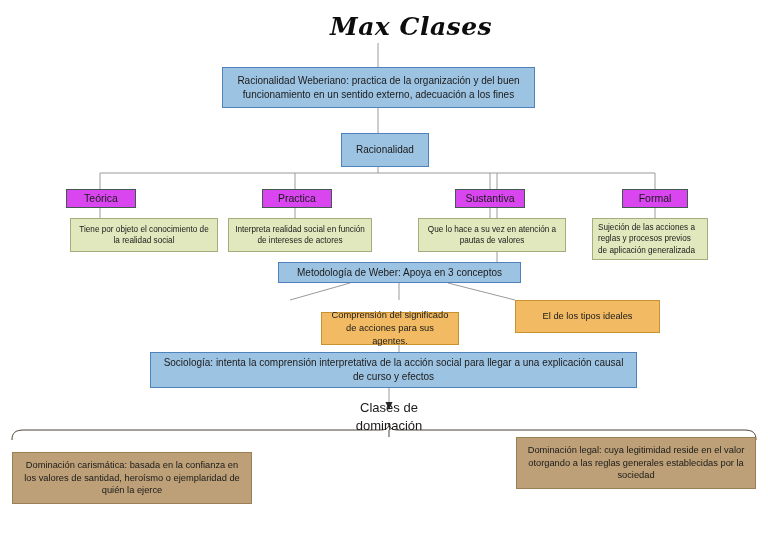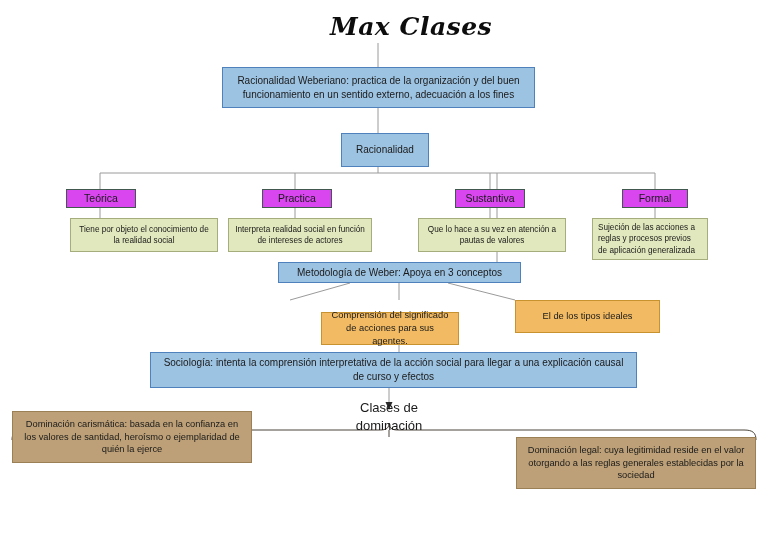--- a/index.html
+++ b/index.html
@@ -165,16 +165,16 @@
 
   <div class="node blue" style="left:278px; top:262px; width:243px; height:21px;">Metodología de Weber: Apoya en 3 conceptos</div>
 
   <div class="node orange" style="left:321px; top:300px; width:138px; height:33px;margin-top:12px;">Comprensión del significado de acciones para sus agentes.</div>
   <div class="node blue" style="left:150px; top:352px; width:487px; height:36px;">Sociología: intenta la comprensión interpretativa de la acción social para llegar a una explicación causal de curso y efectos</div>
 
   <div class="node orange" style="left:515px; top:300px; width:145px; height:33px;">El de los tipos ideales</div>
 
   <div class="node plain" style="left:329px; top:410px; width:120px; height:14px;">Clases de dominación</div>
 
-  <div class="node tan" style="left:12px; top:411px; width:240px; height:52px;">Dominación carismática: basada en la confianza en los valores de santidad, heroísmo o ejemplaridad de quién la ejerce</div>
+  <div class="node tan" style="left:12px; top:452px; width:240px; height:52px;">Dominación carismática: basada en la confianza en los valores de santidad, heroísmo o ejemplaridad de quién la ejerce</div>
   <div class="node tan" style="left:516px; top:437px; width:240px; height:52px;">Dominación legal: cuya legitimidad reside en el valor otorgando a las reglas generales establecidas por la sociedad</div>
 
 </div>
 
 </body></html>

